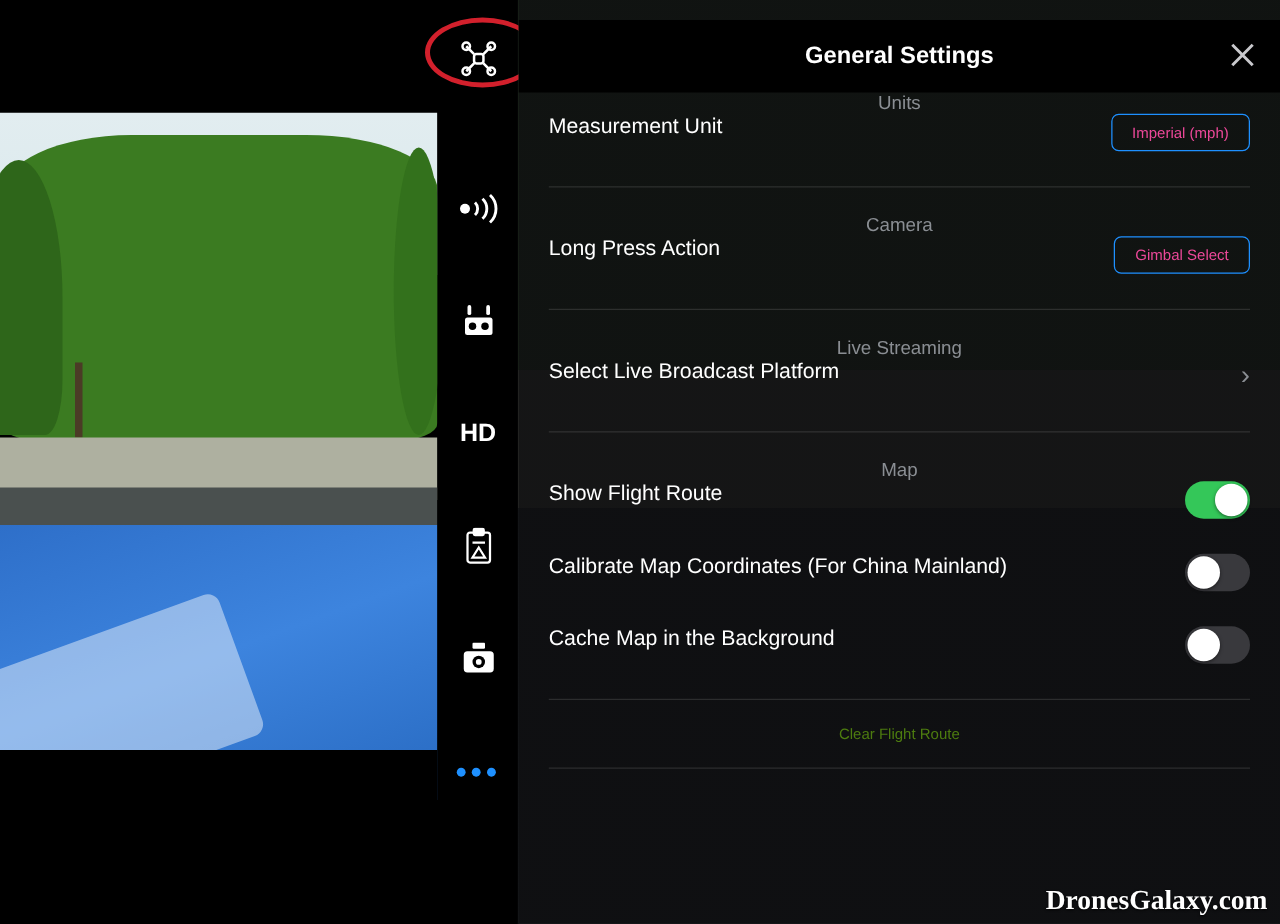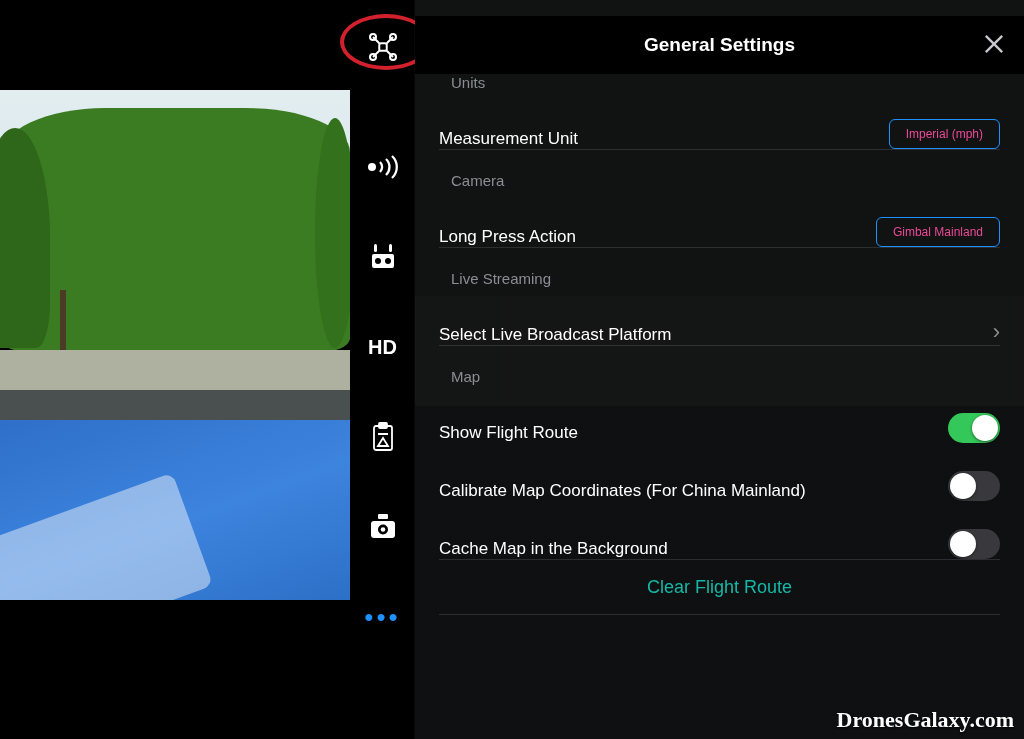--- a/index.html
+++ b/index.html
@@ -49,37 +49,37 @@
     background:
       linear-gradient(rgba(12,12,14,.92),rgba(12,12,14,.92)),
       linear-gradient(#43683a 0 40%, #7e826f 40% 55%, #313b3e 55% 100%);
   }
   .panel-header{
     position:absolute; left:0; top:16px; right:0; height:58px;
     background:#000; display:flex; align-items:center; justify-content:center;
   }
   .panel-title{ font-weight:700; font-size:19px; }
   .close{ position:absolute; right:14px; top:14px; width:30px; height:30px; cursor:pointer;}
-  .section-label{ color:#8a8e93; font-size:15px; padding:0 36px; }
-  .row{ display:flex; align-items:flex-end; justify-content:space-between;
+  .section-label{ color:#8a8e93; font-size:15px; padding:0 36px;text-align:center; }
+  .row{ display:flex; align-items:flex-start; justify-content:space-between;
         height:58px; padding:0 24px; }
   .row-text{ font-size:17px; font-weight:500; color:#fff; }
   .list{ position:absolute; left:0; right:0; top:58px; bottom:0; }
   .hr{ height:1px; background:rgba(255,255,255,.12); margin:0 24px; }
   .btn-outline{
     border:1.5px solid #1e90ff; color:#ec4899; background:transparent;
     border-radius:6px; padding:7px 16px; font-size:12px; font-weight:500;
   }
   .chev{ color:#8a8e93; font-size:22px; }
   .toggle{ width:52px; height:30px; border-radius:15px; position:relative; }
   .toggle .knob{ position:absolute; top:2px; width:26px; height:26px; border-radius:50%;
                  background:#fff; box-shadow:0 1px 3px rgba(0,0,0,.5);}
   .toggle.on{ background:#34c759; } .toggle.on .knob{ right:2px; }
   .toggle.off{ background:#39393d; } .toggle.off .knob{ left:2px; }
-  .link-row{ text-align:center; color:#14b8a6; font-size:18px; font-weight:500;
+  .link-row{ text-align:center; color:#4d7c0f; font-size:12px; font-weight:500;
              height:54px; display:flex; align-items:center; justify-content:center;}
   .watermark{ position:absolute; right:10px; bottom:6px; font-family:"Times New Roman",serif;
     font-weight:700; font-size:22px; color:#fff; text-shadow:0 1px 2px #000;}
   .more-dots{ color:#1e90ff; font-size:26px; letter-spacing:3px; line-height:10px;}
   .divider{ position:absolute; left:414px; top:0; width:1px; height:739px; background:#2a2a2d;}
 </style>
 </head>
 <body>
 
 <div class="app">
@@ -162,21 +162,21 @@
       <div class="section-label" style="padding-top:16px">Units</div>
       <div class="row">
         <div class="row-text">Measurement Unit</div>
         <button class="btn-outline">Imperial (mph)</button>
       </div>
       <div class="hr"></div>
 
       <div class="section-label" style="padding-top:22px">Camera</div>
       <div class="row">
         <div class="row-text">Long Press Action</div>
-        <button class="btn-outline">Gimbal Mainland</button>
+        <button class="btn-outline">Gimbal Select</button>
       </div>
       <div class="hr"></div>
 
       <div class="section-label" style="padding-top:22px">Live Streaming</div>
       <div class="row">
         <div class="row-text">Select Live Broadcast Platform</div>
         <div class="chev">›</div>
       </div>
       <div class="hr"></div>
 

